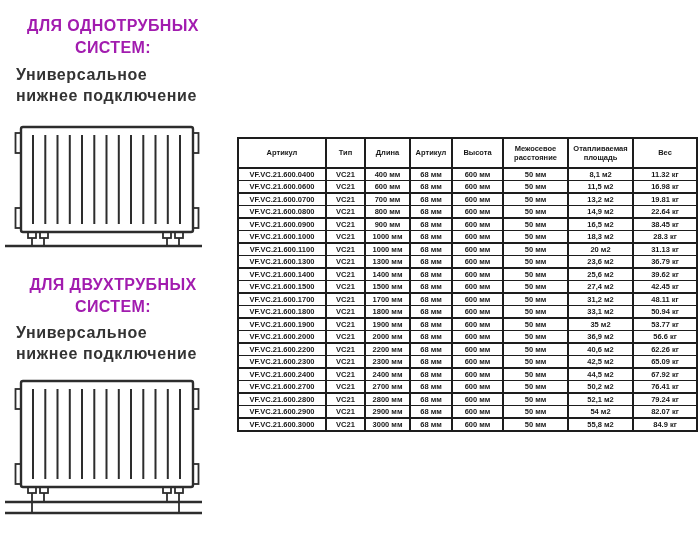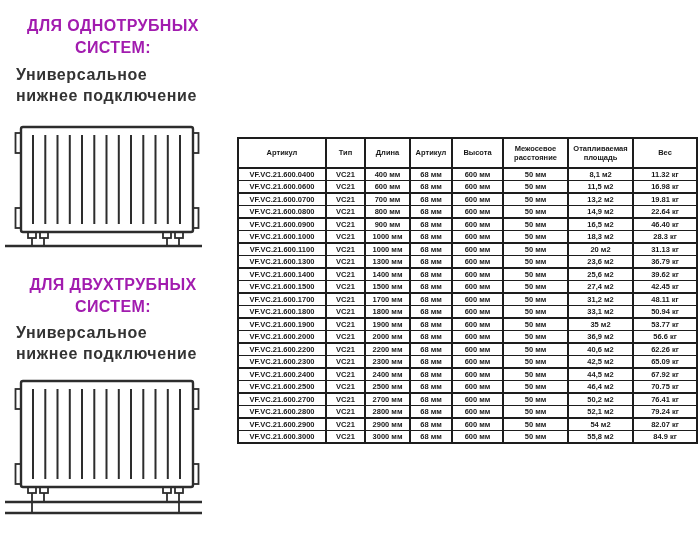--- a/index.html
+++ b/index.html
@@ -245,21 +245,21 @@
             <td>22.64 кг</td>
           </tr>
           <tr>
             <td>VF.VC.21.600.0900</td>
             <td>VC21</td>
             <td>900 мм</td>
             <td>68 мм</td>
             <td>600 мм</td>
             <td>50 мм</td>
             <td>16,5 м2</td>
-            <td>46.40 кг</td>
+            <td>38.45 кг</td>
           </tr>
           <tr>
             <td>VF.VC.21.600.1000</td>
             <td>VC21</td>
             <td>1000 мм</td>
             <td>68 мм</td>
             <td>600 мм</td>
             <td>50 мм</td>
             <td>18,3 м2</td>
             <td>28.3 кг</td>
@@ -366,30 +366,20 @@
           </tr>
           <tr>
             <td>VF.VC.21.600.2400</td>
             <td>VC21</td>
             <td>2400 мм</td>
             <td>68 мм</td>
             <td>600 мм</td>
             <td>50 мм</td>
             <td>44,5 м2</td>
             <td>67.92 кг</td>
-          </tr>
-          <tr>
-            <td>VF.VC.21.600.2500</td>
-            <td>VC21</td>
-            <td>2500 мм</td>
-            <td>68 мм</td>
-            <td>600 мм</td>
-            <td>50 мм</td>
-            <td>46,4 м2</td>
-            <td>70.75 кг</td>
           </tr>
           <tr>
             <td>VF.VC.21.600.2700</td>
             <td>VC21</td>
             <td>2700 мм</td>
             <td>68 мм</td>
             <td>600 мм</td>
             <td>50 мм</td>
             <td>50,2 м2</td>
             <td>76.41 кг</td>

